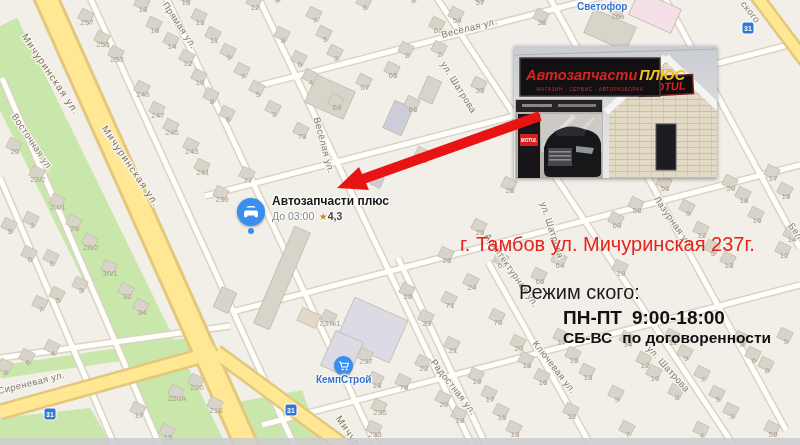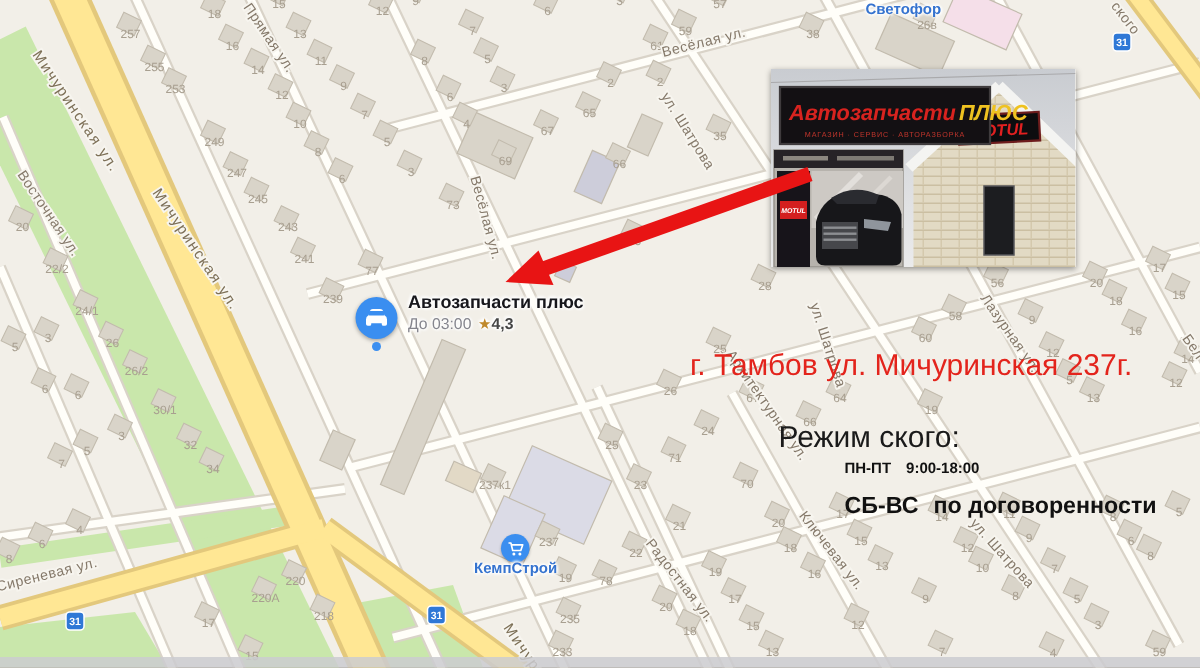--- a/index.html
+++ b/index.html
@@ -16,21 +16,21 @@
   .poi-star{color:#c08a2d;font-size:10px;}
   .poi-rating{color:#454545;font-weight:bold;font-size:10.5px;}
   .kemp-icon{position:absolute;left:334px;top:356px;width:19px;height:19px;border-radius:50%;
              background:#3a8ef0;display:flex;align-items:center;justify-content:center;box-shadow:0 1px 2px rgba(0,0,0,.3);}
   .kemp-label{position:absolute;left:316px;top:374px;font-size:10px;font-weight:bold;color:#3573cf;white-space:nowrap;}
   .svetofor{position:absolute;left:577px;top:1px;font-size:10px;font-weight:bold;color:#3573cf;text-align:center;}
   #photo{position:absolute;left:514px;top:46px;width:203px;height:132px;box-shadow:0 1px 4px rgba(0,0,0,.4);}
   #arrow{position:absolute;left:0;top:0;pointer-events:none;}
   .addr{position:absolute;left:460px;top:233px;font-size:20px;color:#e3241c;white-space:nowrap;}
   .hours-title{position:absolute;left:519px;top:281px;font-size:20px;color:#1a1a1a;white-space:nowrap;}
-  .hours-row1{position:absolute;left:563px;top:307px;font-size:10px;font-weight:bold;color:#111;white-space:nowrap;}
+  .hours-row1{position:absolute;left:563px;top:307px;font-size:19px;font-weight:bold;color:#111;white-space:nowrap;}
   .hours-row2{position:absolute;left:563px;top:329px;font-size:15.5px;font-weight:bold;color:#111;white-space:nowrap;}
   .days{display:inline-block;margin-right:10px;}
   .bottom-strip{position:absolute;left:0;top:438px;width:800px;height:7px;background:#cbcbd0;opacity:.85;}
 </style>
 </head>
 <body>
 
 <div id="stage">
 
   <svg id="map-svg" width="800" height="445" viewBox="0 0 800 445">

